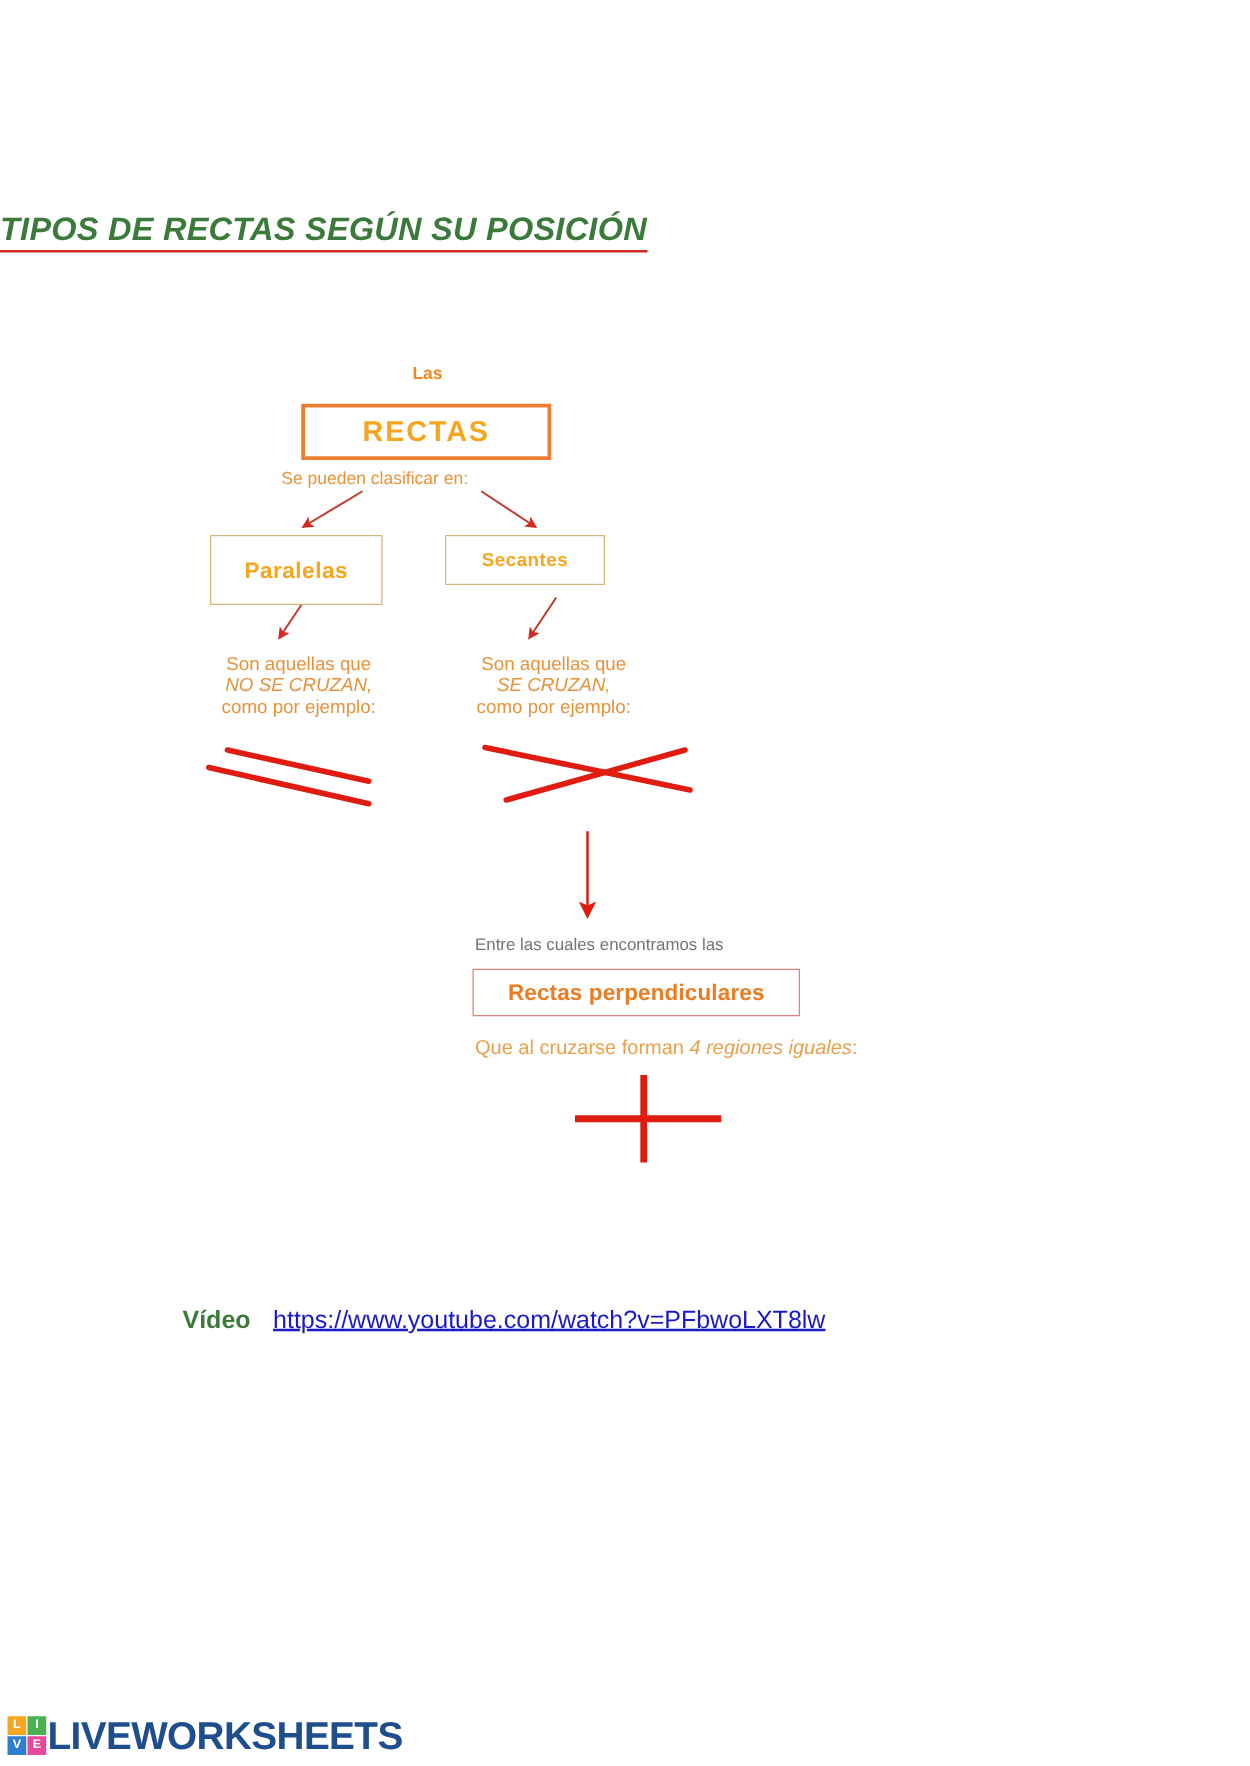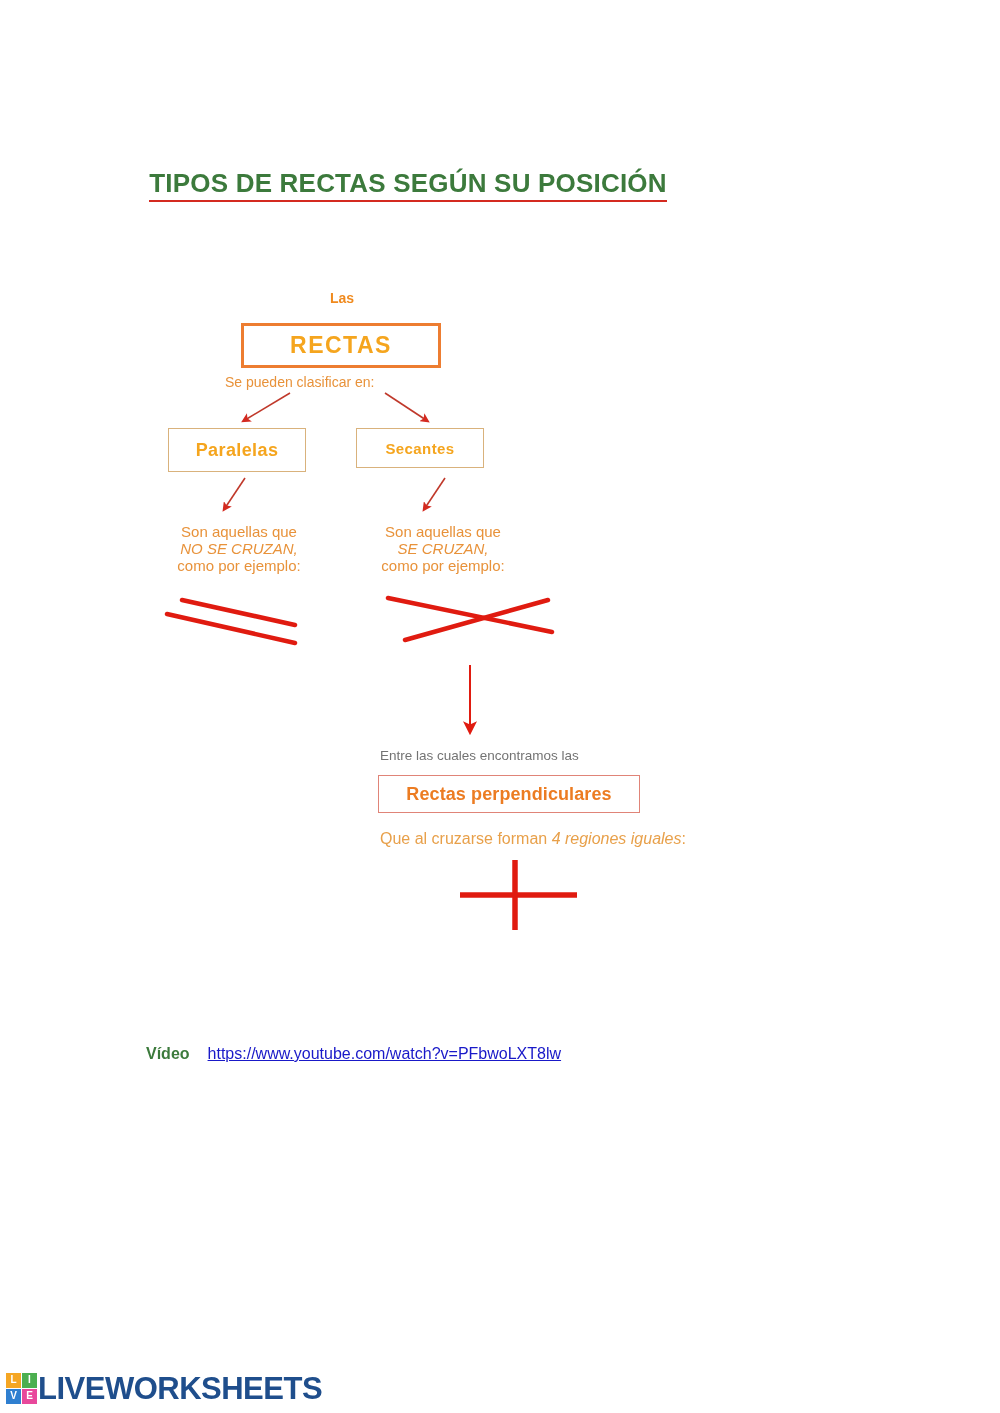--- a/index.html
+++ b/index.html
@@ -14,25 +14,25 @@
     font-family: "Liberation Sans", sans-serif;
     overflow: hidden;
   }
 
   
   #worksheet-title {
     position: absolute;
     top: 168px;
     left: 0;
     width: 816px;
-    text-align: center;
     font-size: 26px;
     font-weight: bold;
     color: #3C7A3C;
     letter-spacing: 0.2px;
+    font-style: italic;
   }
   #worksheet-title .title-text {
     border-bottom: 2px solid #D42A20;
     padding-bottom: 2px;
   }
 
   
   #diagram {
     position: absolute;
     top: 280px;
@@ -92,21 +92,21 @@
     top: 94px;
     font-size: 14px;
     color: #E8923A;
   }
 
   
   #box-paralelas {
     left: 28px;
     top: 148px;
     width: 138px;
-    height: 44px;
+    height: 56px;
     border: 1.5px solid #D9B27C;
   }
   #box-paralelas .box-label {
     font-size: 18px;
     font-weight: bold;
     color: #F5A51E;
     letter-spacing: 0.4px;
   }
   
   #box-secantes {
@@ -162,21 +162,21 @@
     top: 550px;
     font-size: 16px;
     color: #E8A04A;
   }
 
   
   #video-line {
     position: absolute;
     top: 1045px;
     left: 146px;
-    font-size: 16px;
+    font-size: 20px;
   }
   #video-label {
     color: #3C7A3C;
     font-weight: bold;
   }
   #video-url {
     color: #1919C8;
     text-decoration: underline;
     margin-left: 18px;
   }

